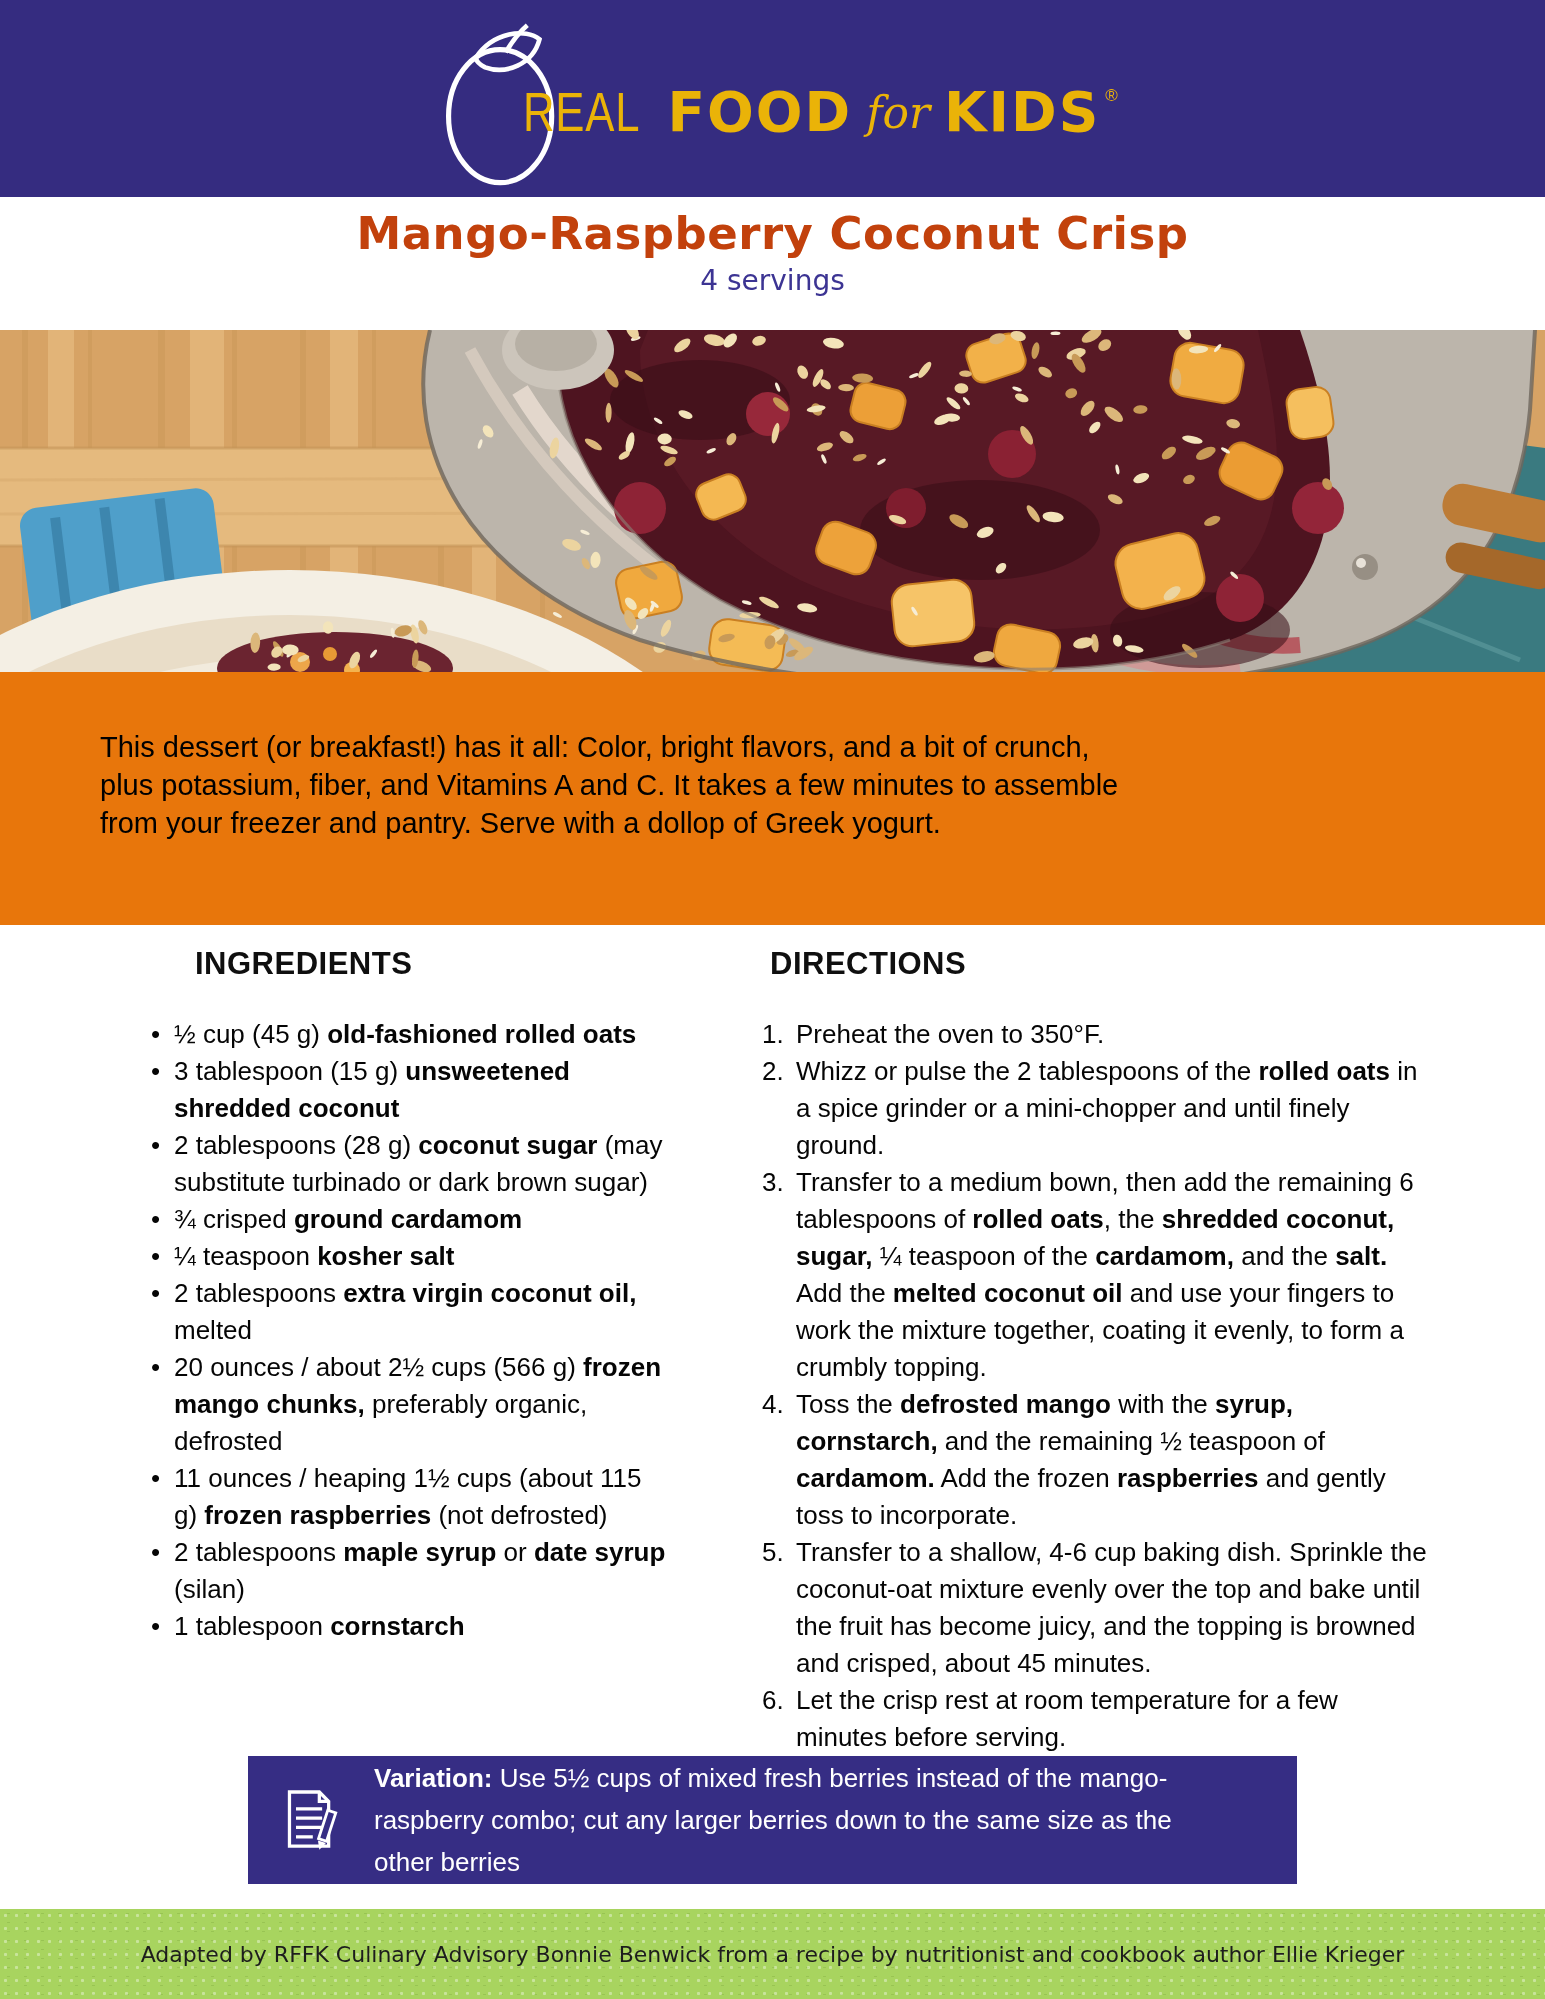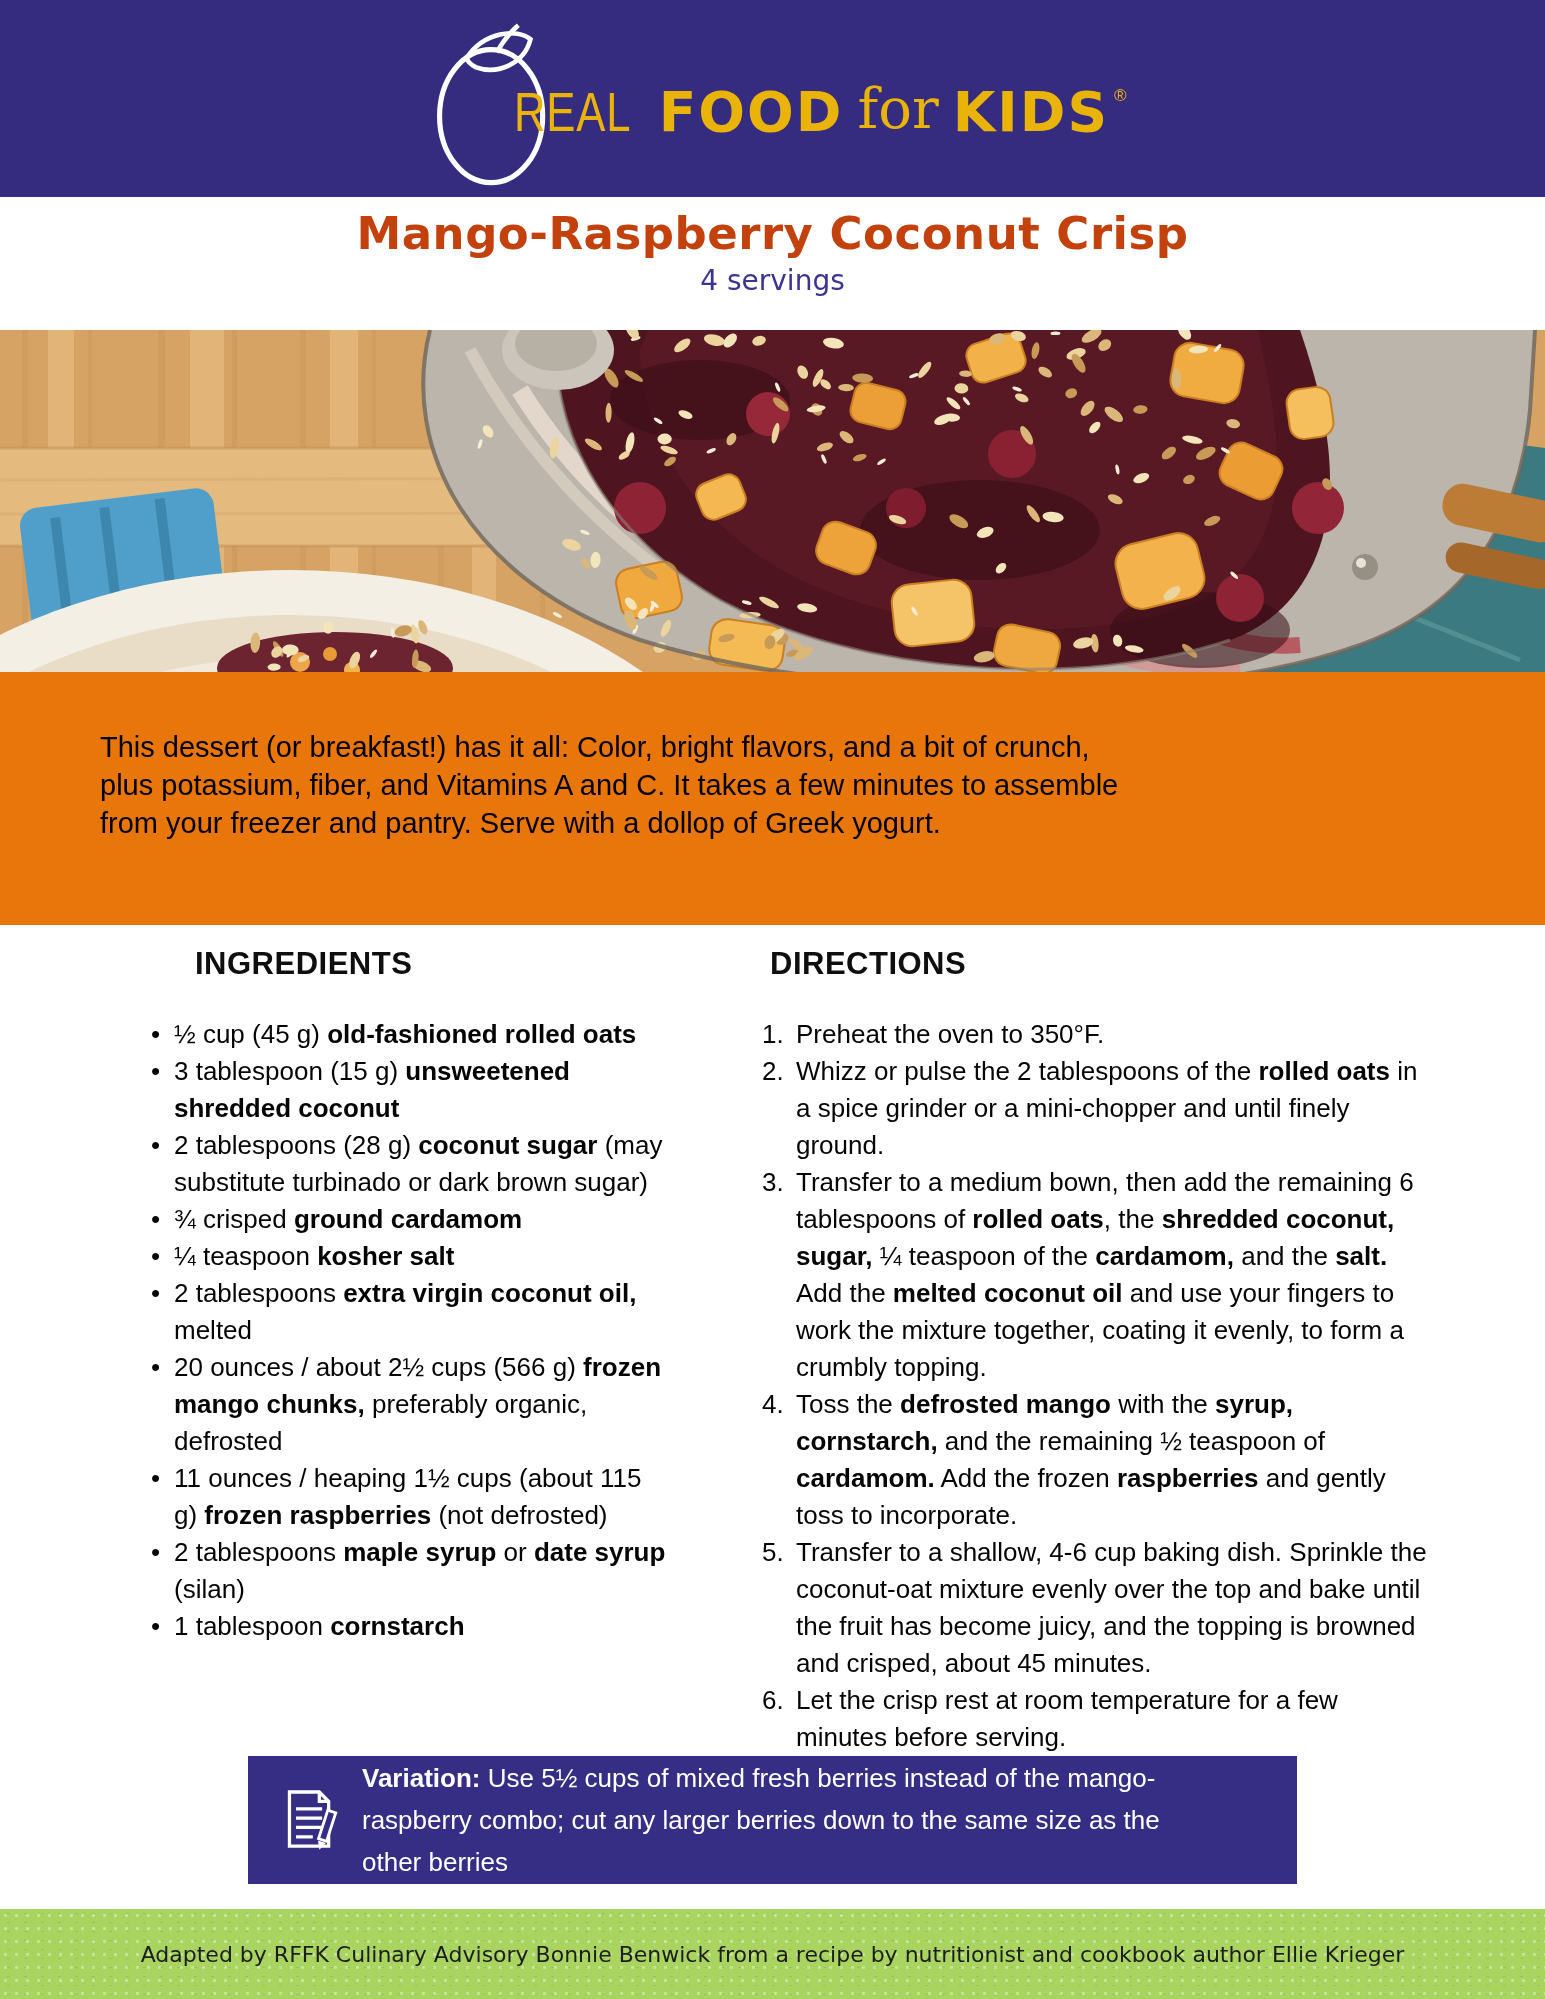--- a/index.html
+++ b/index.html
@@ -7,21 +7,21 @@
         font-family:"Liberation Sans",sans-serif;overflow:hidden;}
 
   
   .topbar{height:197px;background:#352c80;display:flex;align-items:center;justify-content:center;}
   .logo{position:relative;padding-left:96px;height:180px;display:flex;align-items:center;}
   .logo-apple{position:absolute;left:0;top:8px;}
   .logo-words{display:flex;align-items:baseline;color:#eab308;margin-top:26px;}
   .w-real{font-size:56px;font-weight:400;letter-spacing:1px;display:inline-block;transform:scaleX(.78);transform-origin:left bottom;}
   .w-food,.w-kids{font-family:"DejaVu Sans",sans-serif;font-weight:bold;font-size:55px;letter-spacing:2px;}
   .w-food{margin-left:-6px;}
-  .w-for{font-family:"DejaVu Serif",serif;font-size:56px;margin:0 14px;position:relative;top:-3px;}
+  .w-for{font-family:"DejaVu Serif",serif;font-style:italic;font-size:44px;margin:0 14px;position:relative;top:-3px;}
   .w-reg{font-size:17px;position:relative;top:-30px;margin-left:5px;font-weight:normal;}
 
   
   .titlebox{height:133px;text-align:center;padding-top:10px;box-sizing:border-box;}
   .recipe-title{margin:0;font-family:"DejaVu Sans",sans-serif;font-weight:bold;font-size:45px;
                 color:#c2410c;letter-spacing:.5px;}
   .servings{margin-top:4px;font-family:"DejaVu Sans",sans-serif;font-size:28px;color:#3c3493;}
 
   
   .photo{display:block;width:1545px;height:342px;}
@@ -41,21 +41,21 @@
   ul.ing-list li{position:relative;padding-left:26px;}
   ul.ing-list li::before{content:"•";position:absolute;left:3px;}
   ol.dir-list{list-style:none;margin:0;padding:0;font-size:26px;line-height:37px;width:672px;}
   ol.dir-list li{display:flex;}
   .step-num{flex:0 0 34px;}
   .step-body{flex:1;}
   b{font-weight:bold;}
 
   
   .variation{margin-left:248px;width:1049px;height:128px;background:#362d84;box-sizing:border-box;
-             display:flex;align-items:center;gap:24px;padding:0 30px 0 34px;}
+             display:flex;align-items:center;gap:36px;padding:0 30px 0 34px;}
   .var-icon{flex:0 0 auto;}
   .var-text{color:#fff;font-size:26px;line-height:42px;white-space:pre-line;font-family:"Liberation Sans",sans-serif;}
 
   
   .footer-gap{height:25px;background:#fff;}
   .footer{height:90px;background-color:#a8d45f;
           background-image:radial-gradient(rgba(255,255,255,.38) 1.2px,transparent 1.7px),
                            radial-gradient(rgba(116,158,54,.30) 1px,transparent 1.5px);
           background-size:11px 13px,17px 9px;
           display:flex;align-items:center;justify-content:center;}

